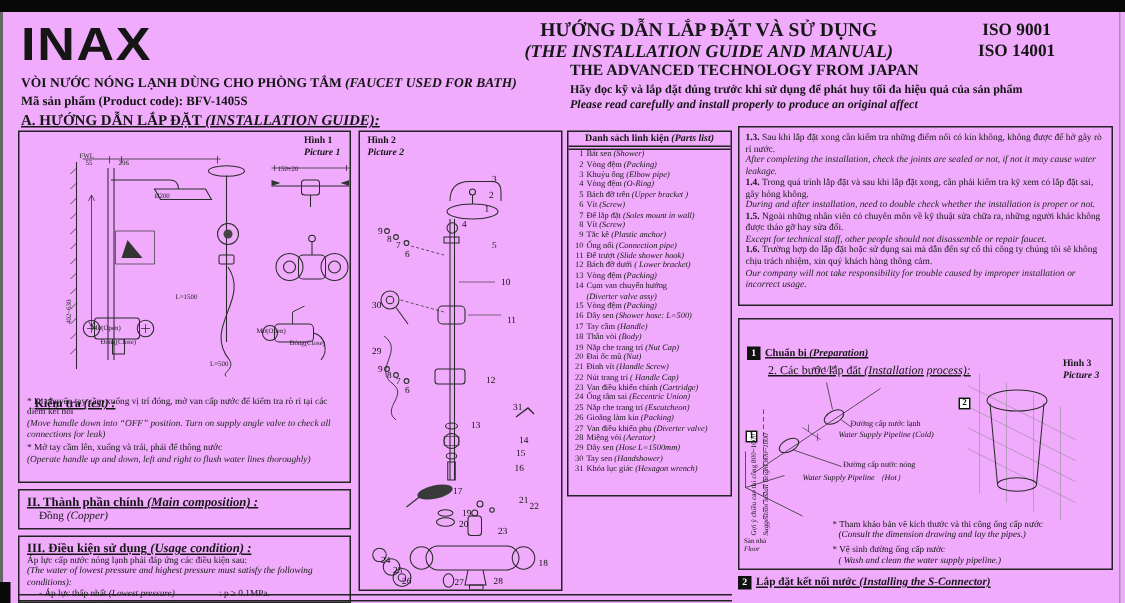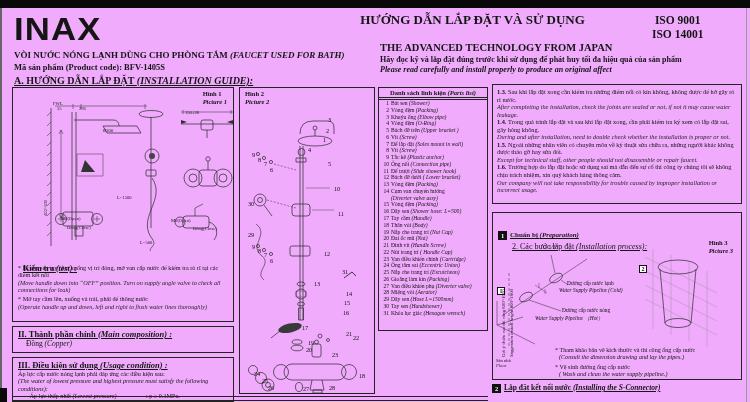--- a/index.html
+++ b/index.html
@@ -102,20 +102,21 @@
 
 <div class="page">
   <div class="topbar"></div>
   <div class="leftedge"></div>
   <div class="rightedge"></div>
   <div class="cornermark"></div>
 
   <div class="abs logo">INAX</div>
   <div class="abs titleblock">
     <div class="title-vn">HƯỚNG DẪN LẮP ĐẶT VÀ SỬ DỤNG</div>
+    <div class="title-en">(THE INSTALLATION GUIDE AND MANUAL)</div>
   </div>
   <div class="abs isoblock">
     <div>ISO  9001</div>
     <div>ISO 14001</div>
   </div>
   <div class="abs techblock">
     <div class="tech1">THE ADVANCED TECHNOLOGY FROM JAPAN</div>
     <div class="tech2">Hãy đọc kỹ và lắp đặt đúng trước khi sử dụng để phát huy tối đa hiệu quả của sản phẩm</div>
     <div class="tech3">Please read carefully and install properly to produce an original affect</div>
   </div>

